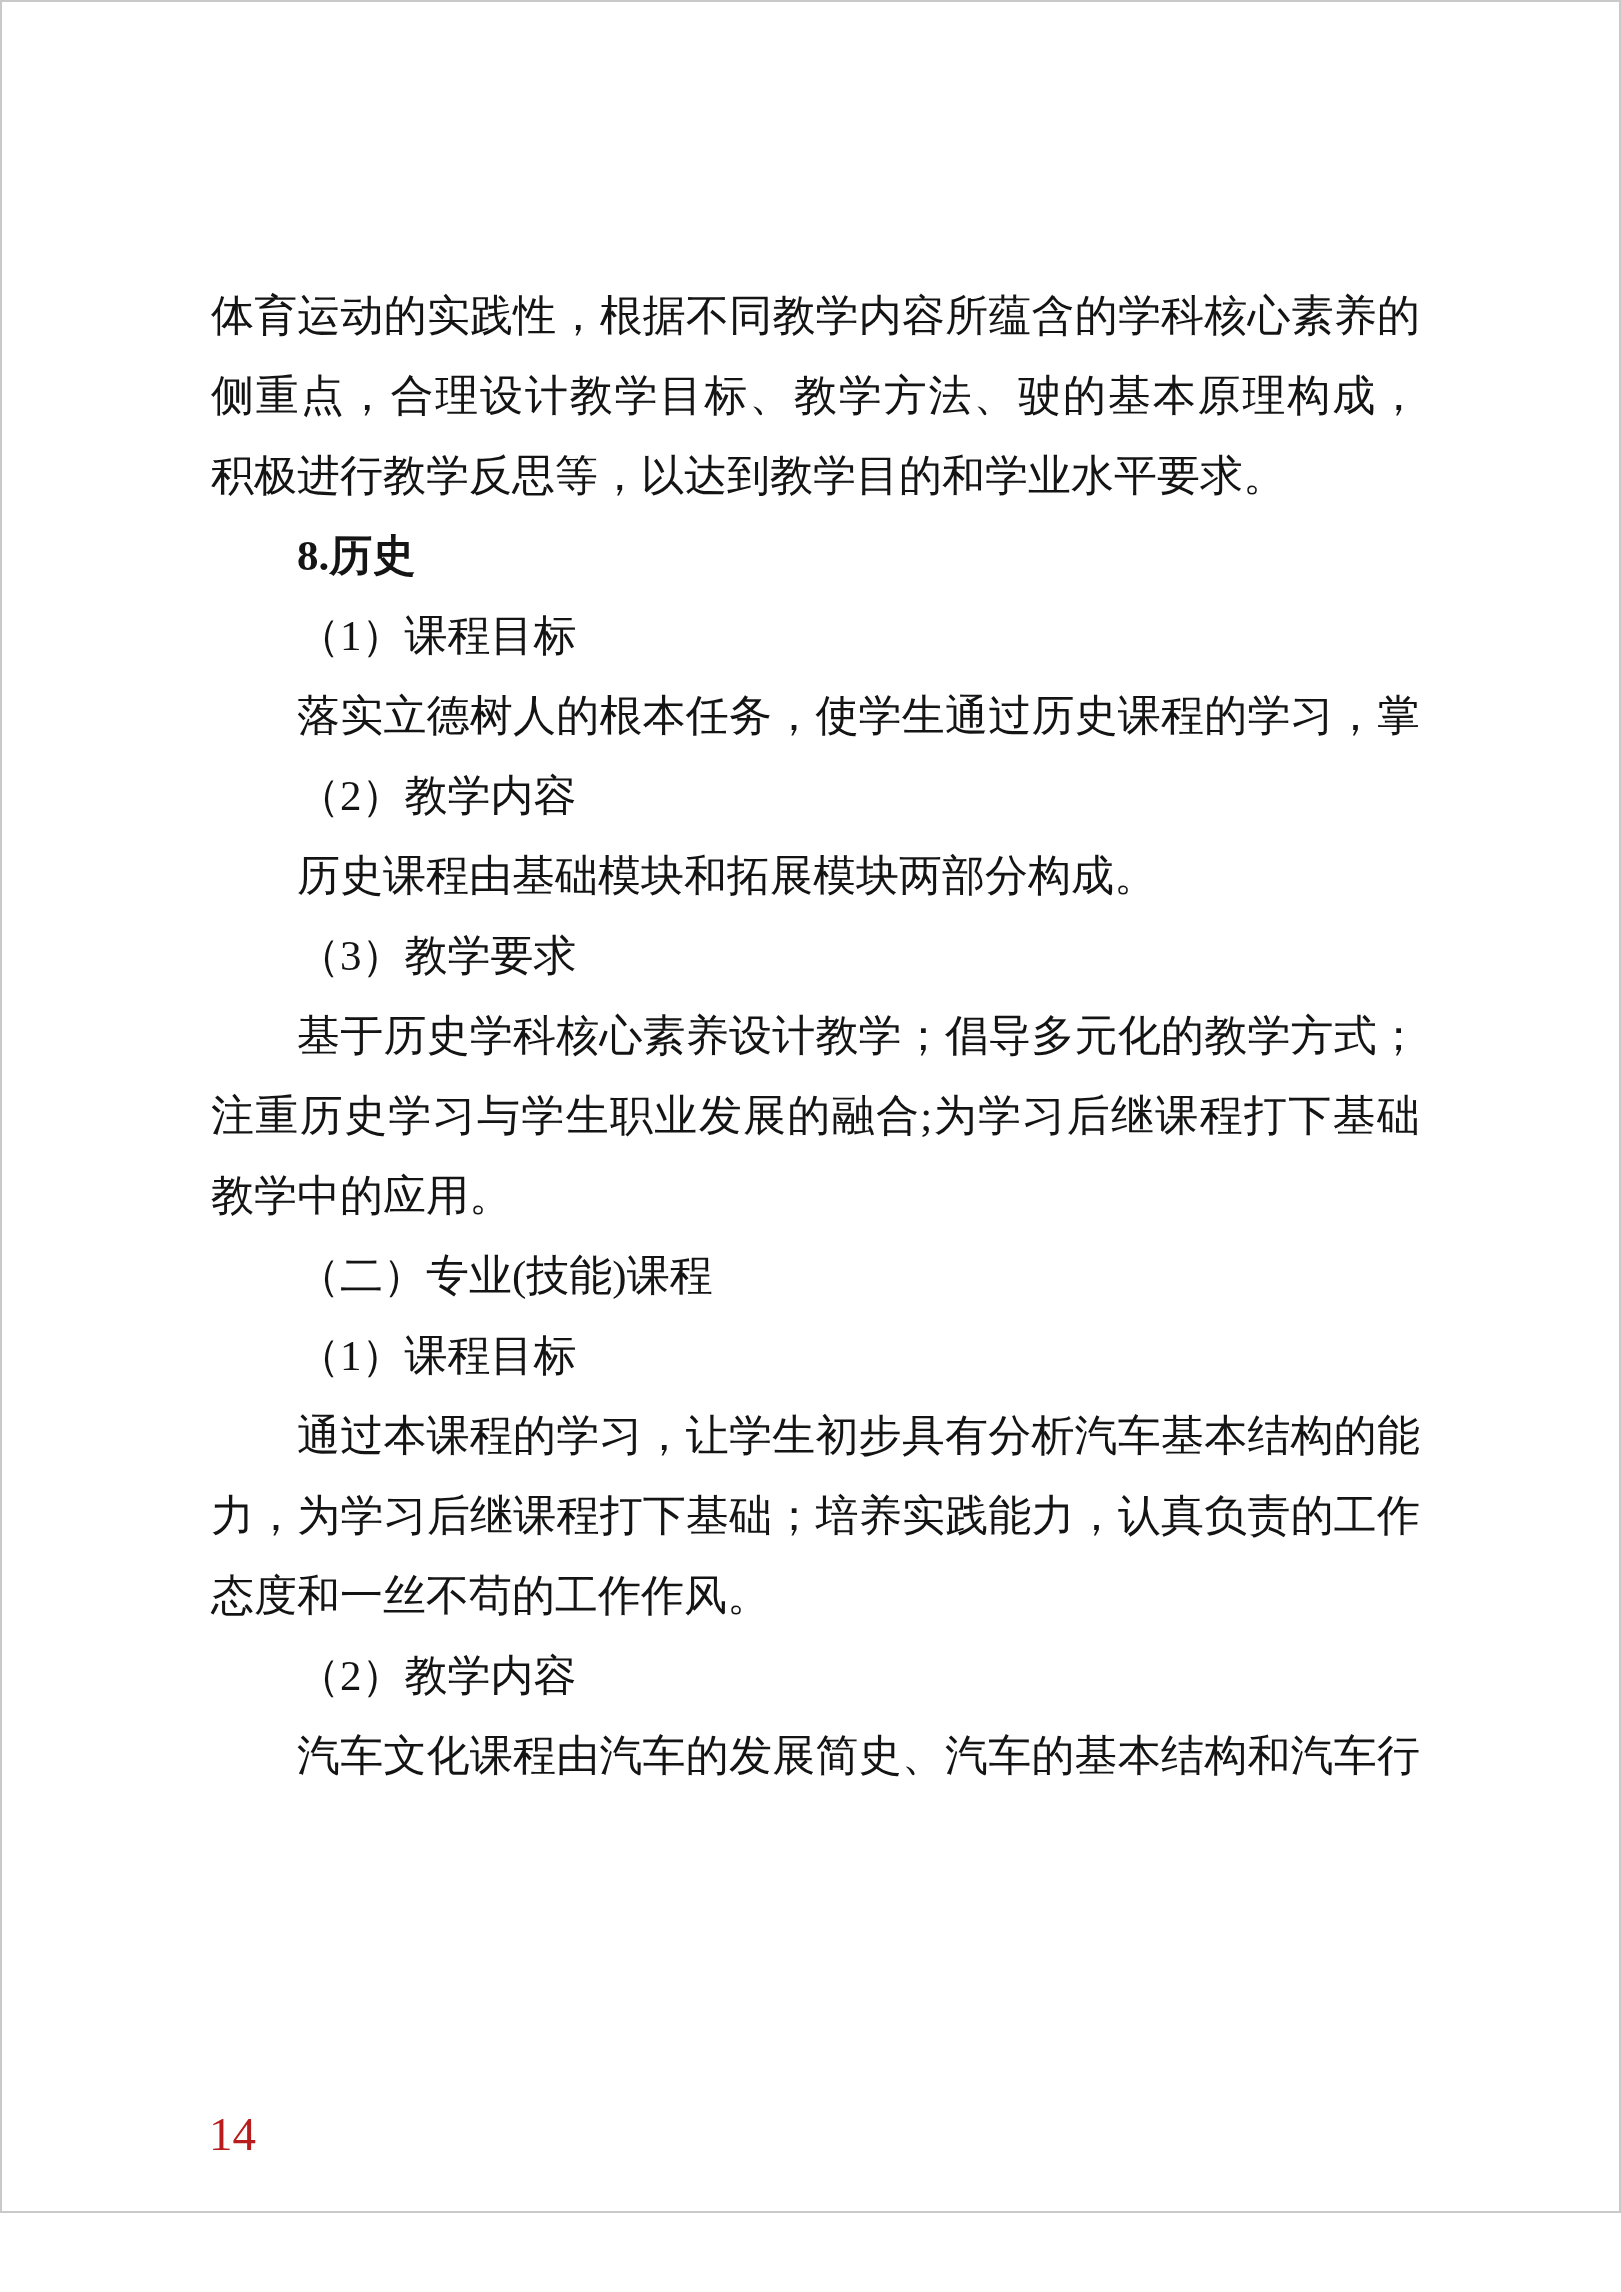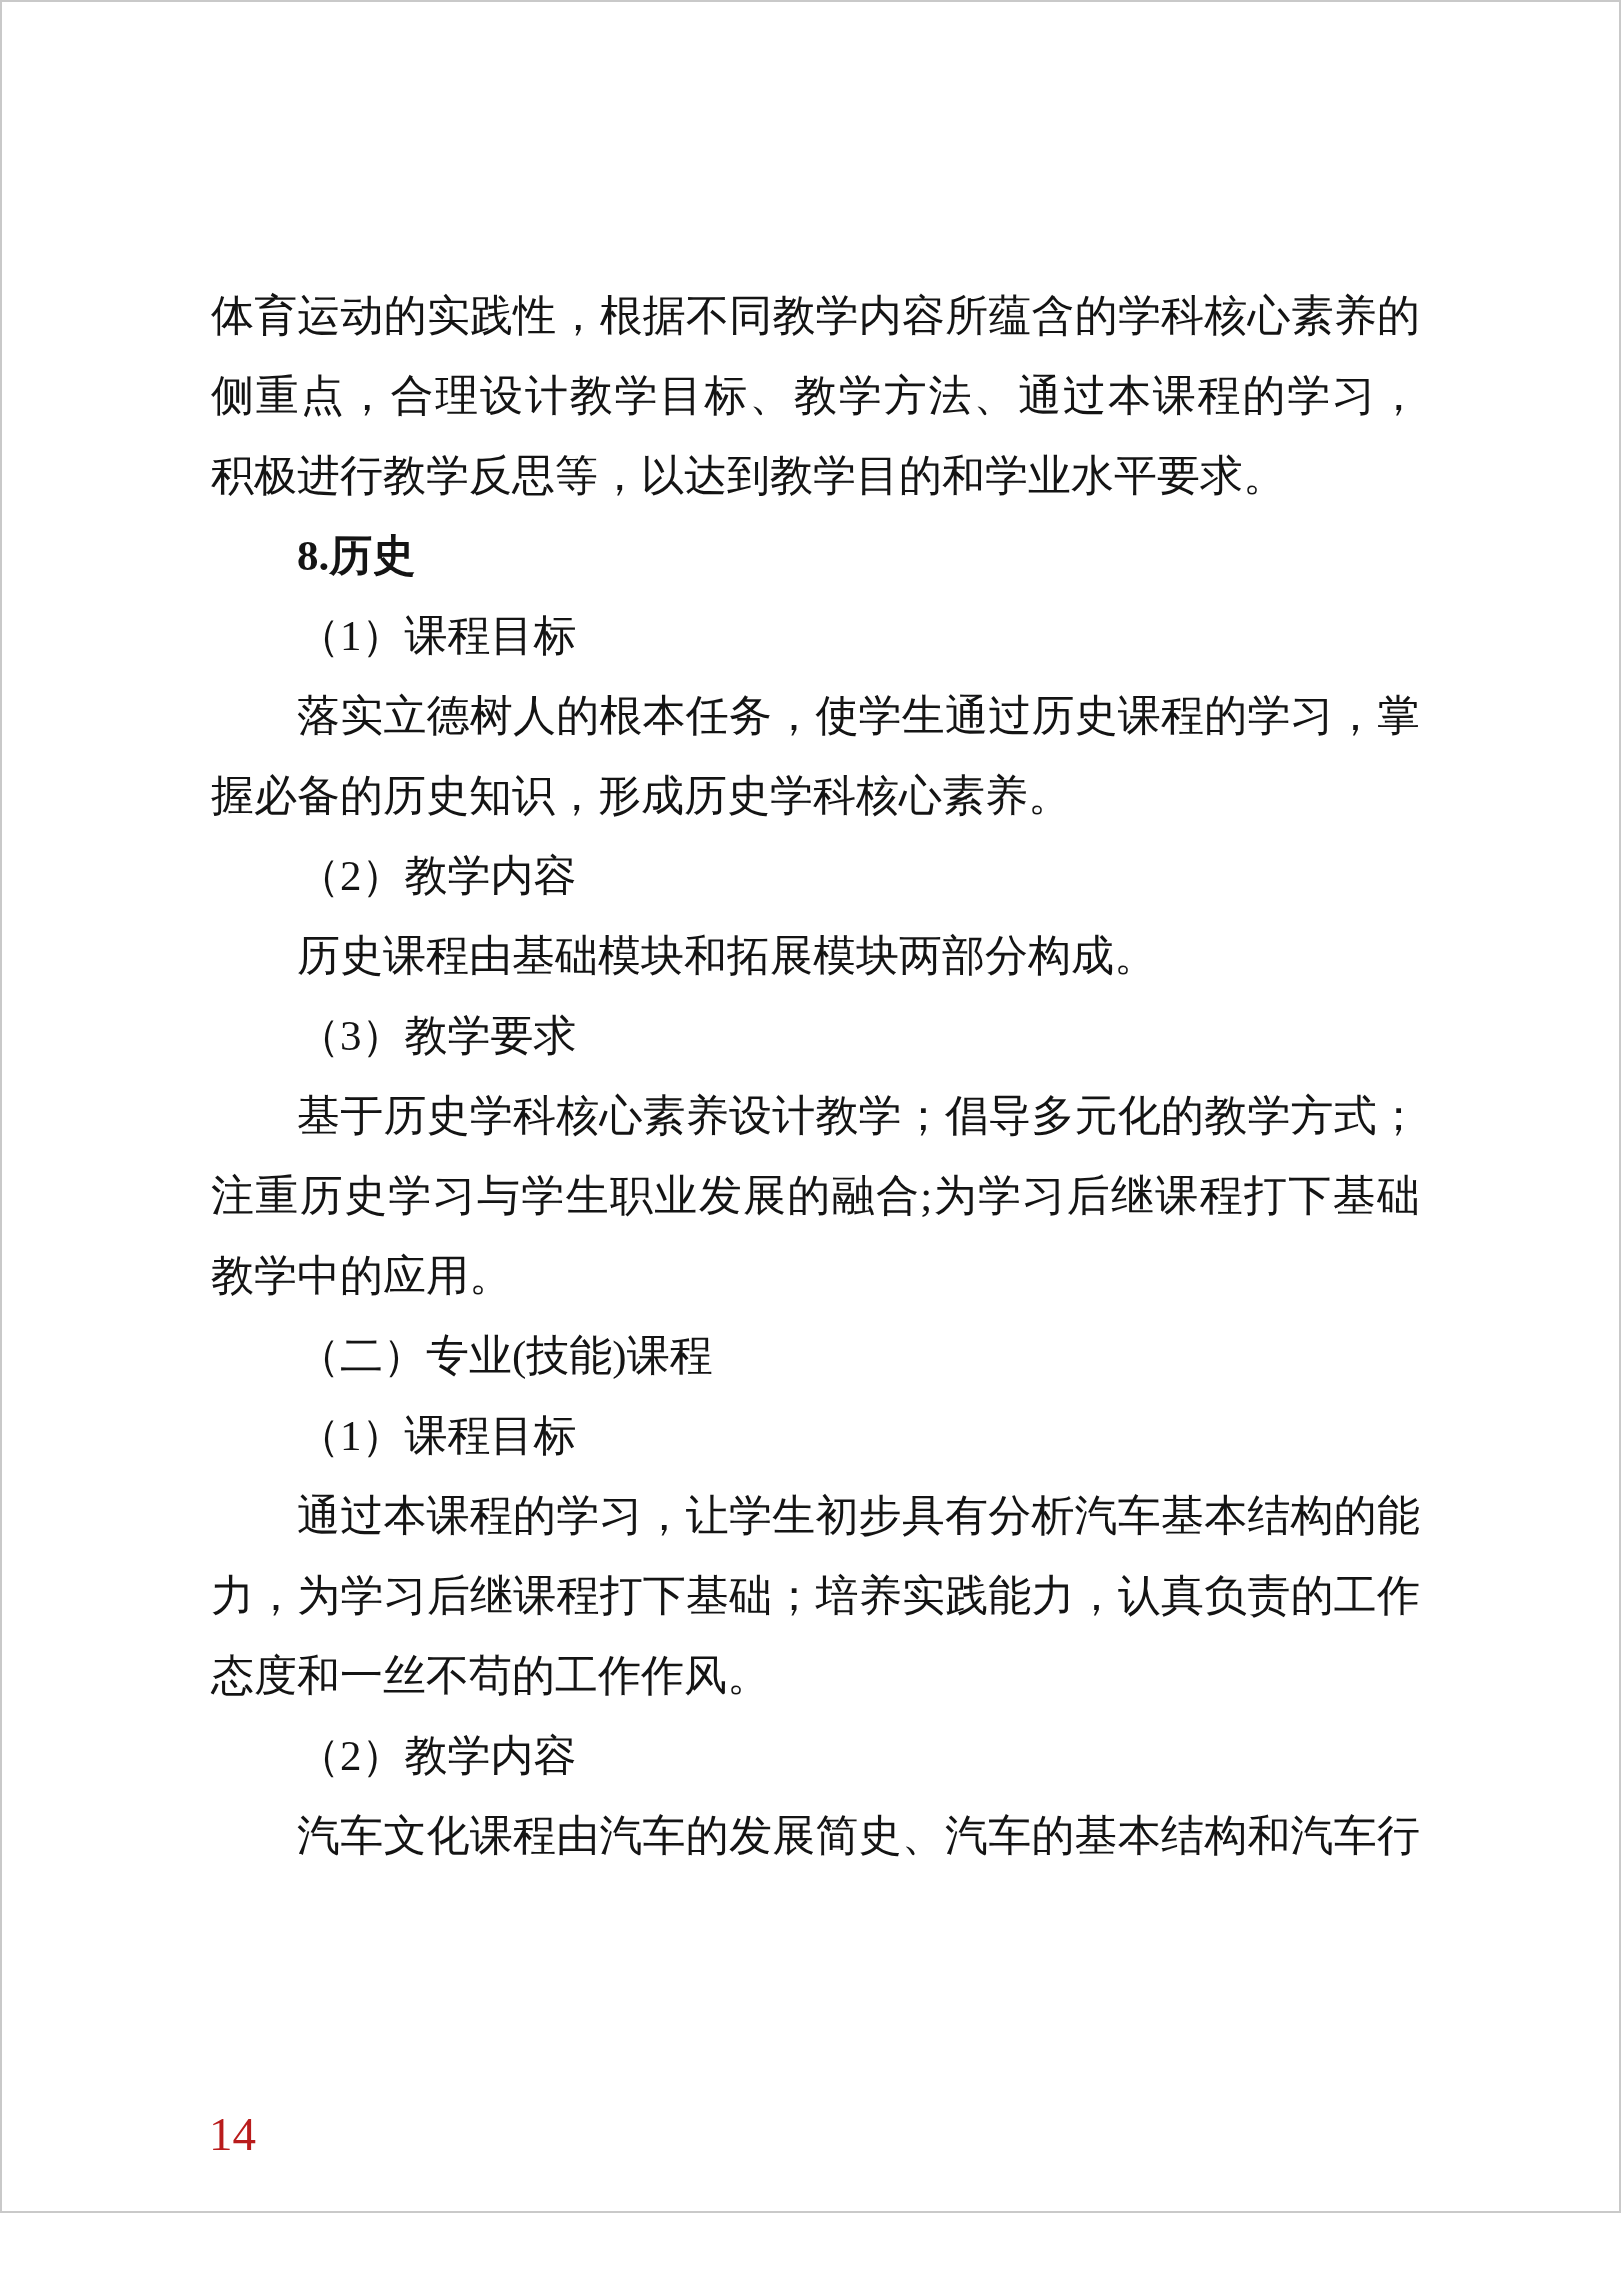--- a/index.html
+++ b/index.html
@@ -52,26 +52,25 @@
     line-height: 59px;
     color: #b91c1c;
   }
 </style>
 </head>
 <body>
 
 <div class="page">
   <div class="content">
       <div class="line full">体育运动的实践性，根据不同教学内容所蕴含的学科核心素养的</div>
-      <div class="line full">侧重点，合理设计教学目标、教学方法、通过本课程的学习，</div>
+      <div class="line full">侧重点，合理设计教学目标、教学方法、驶的基本原理构成，</div>
       <div class="line">积极进行教学反思等，以达到教学目的和学业水平要求。</div>
       <div class="line indent bold">8.历史</div>
       <div class="line indent">（1）课程目标</div>
       <div class="line indent full">落实立德树人的根本任务，使学生通过历史课程的学习，掌</div>
-      <div class="line">握必备的历史知识，形成历史学科核心素养。</div>
       <div class="line indent">（2）教学内容</div>
       <div class="line indent">历史课程由基础模块和拓展模块两部分构成。</div>
       <div class="line indent">（3）教学要求</div>
       <div class="line indent full">基于历史学科核心素养设计教学；倡导多元化的教学方式；</div>
       <div class="line full">注重历史学习与学生职业发展的融合;为学习后继课程打下基础</div>
       <div class="line">教学中的应用。</div>
       <div class="line indent">（二）专业(技能)课程</div>
       <div class="line indent">（1）课程目标</div>
       <div class="line indent full">通过本课程的学习，让学生初步具有分析汽车基本结构的能</div>
       <div class="line full">力，为学习后继课程打下基础；培养实践能力，认真负责的工作</div>

